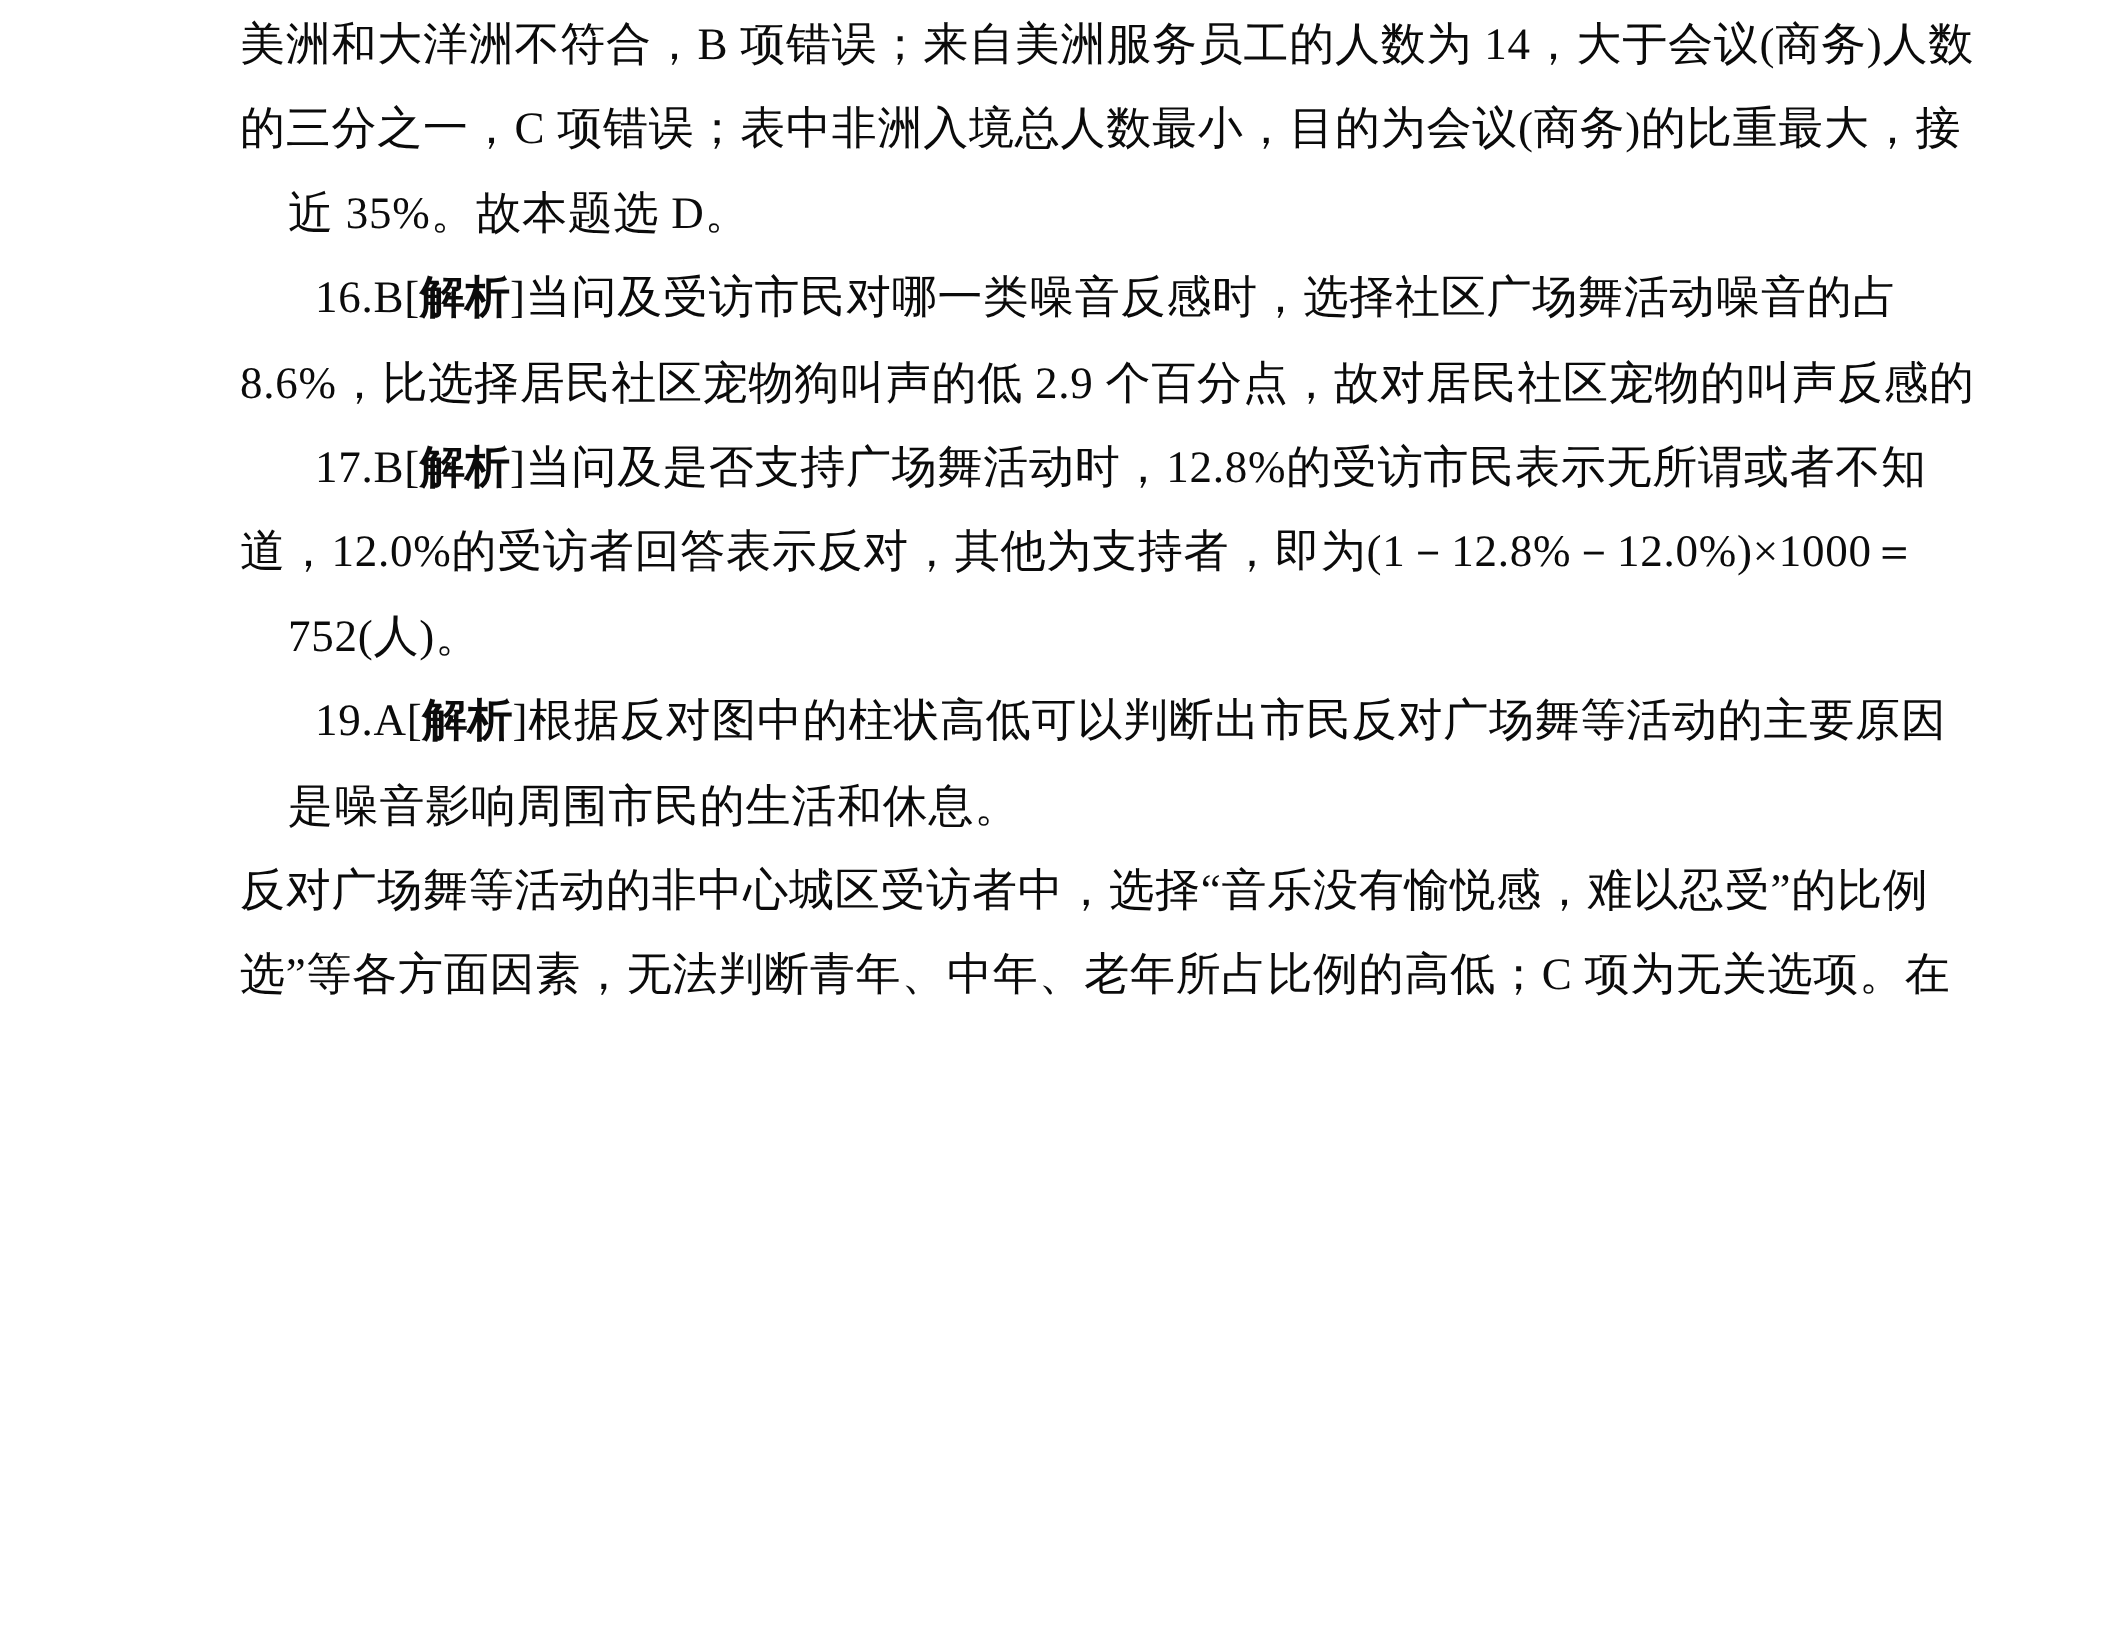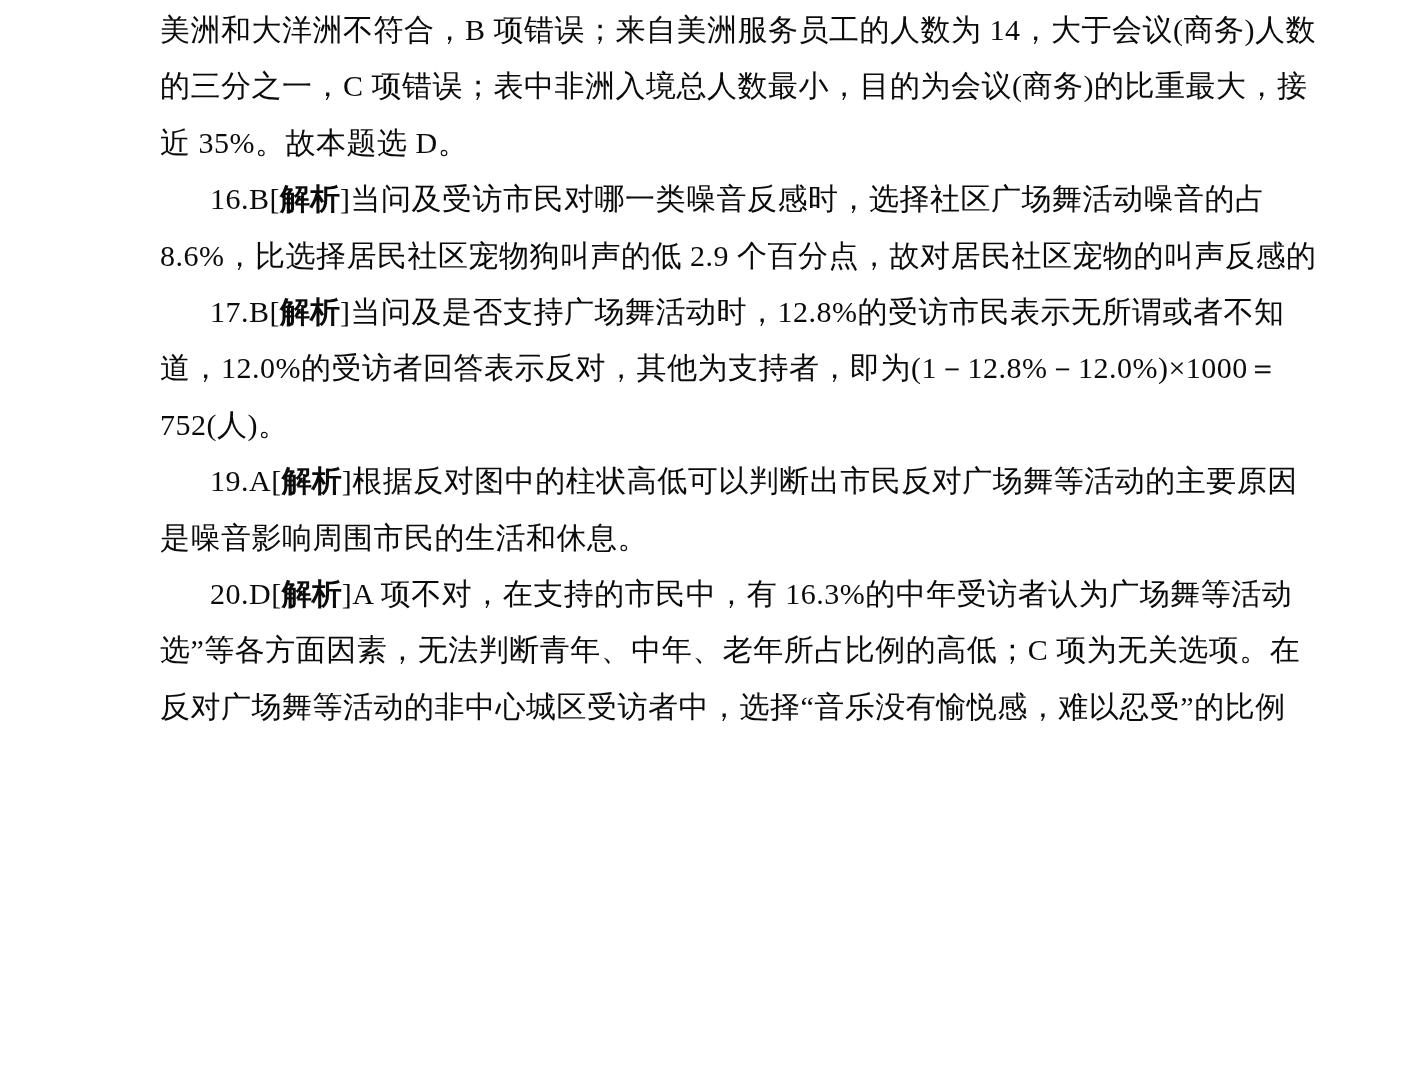--- a/index.html
+++ b/index.html
@@ -25,20 +25,21 @@
     font-size: 30px;
     line-height: 56.4px;
     height: 56.4px;
     white-space: nowrap;
     text-align: justify;
     text-align-last: justify;
     letter-spacing: 0.5px;
   }
   .line.last {
     text-align-last: left;
+    margin-left: 32px;
   }
   .line.indent {
     text-indent: 50px;
   }
   .tag {
     font-weight: bold;
     font-family: Liberation Serif, serif;
     letter-spacing: 0;
   }
 </style>
@@ -70,20 +71,17 @@
 
 
   <div class="para">
     <div class="line indent">
       <span>19.A[</span><span class="tag">解析</span><span>]根据反对图中的柱状高低可以判断出市民反对广场舞等活动的主要原因</span>
     </div>
     <div class="line last">是噪音影响周围市民的生活和休息。</div>
   </div>
 
   <div class="para">
-    <div class="line indent">
-      <span>20.D[</span><span class="tag">解析</span><span>]A 项不对，在支持的市民中，有 16.3%的中年受访者认为广场舞等活动</span>
-    </div>
+    <div class="line">反对广场舞等活动的非中心城区受访者中，选择“音乐没有愉悦感，难以忍受”的比例</div>
     <div class="line">选”等各方面因素，无法判断青年、中年、老年所占比例的高低；C 项为无关选项。在</div>
-    <div class="line">反对广场舞等活动的非中心城区受访者中，选择“音乐没有愉悦感，难以忍受”的比例</div>
   </div>
 
 </div>
 
 </body></html>

